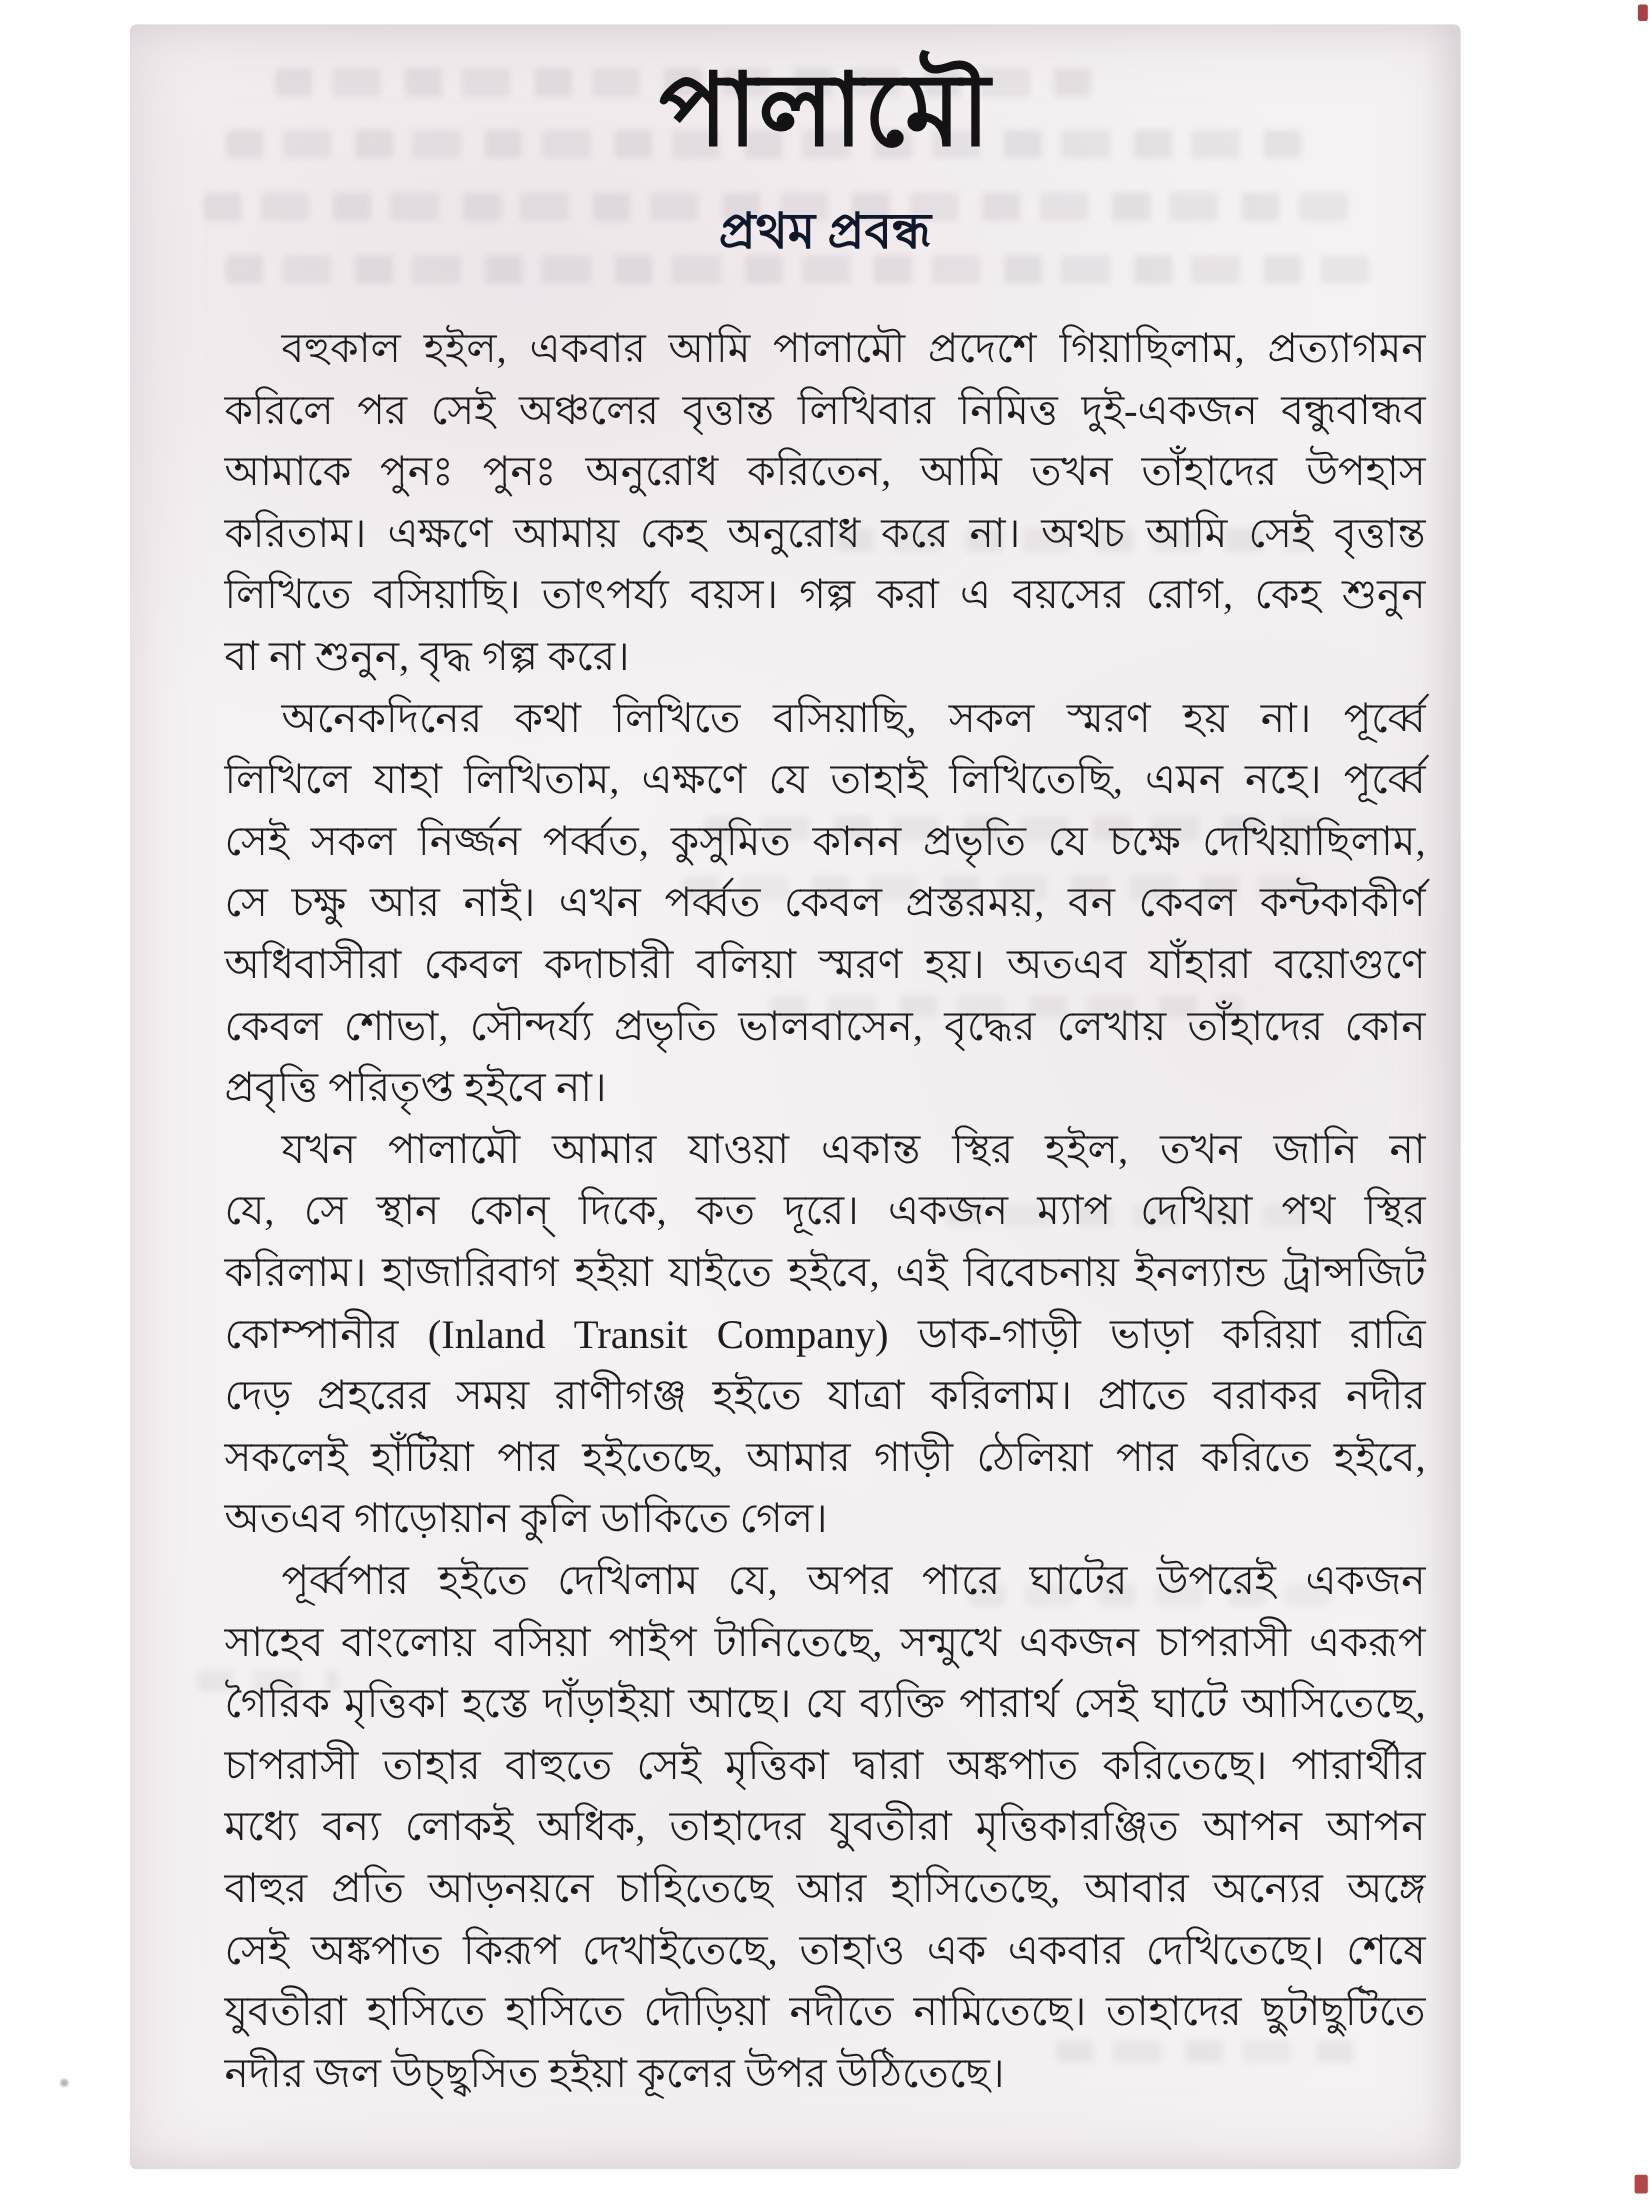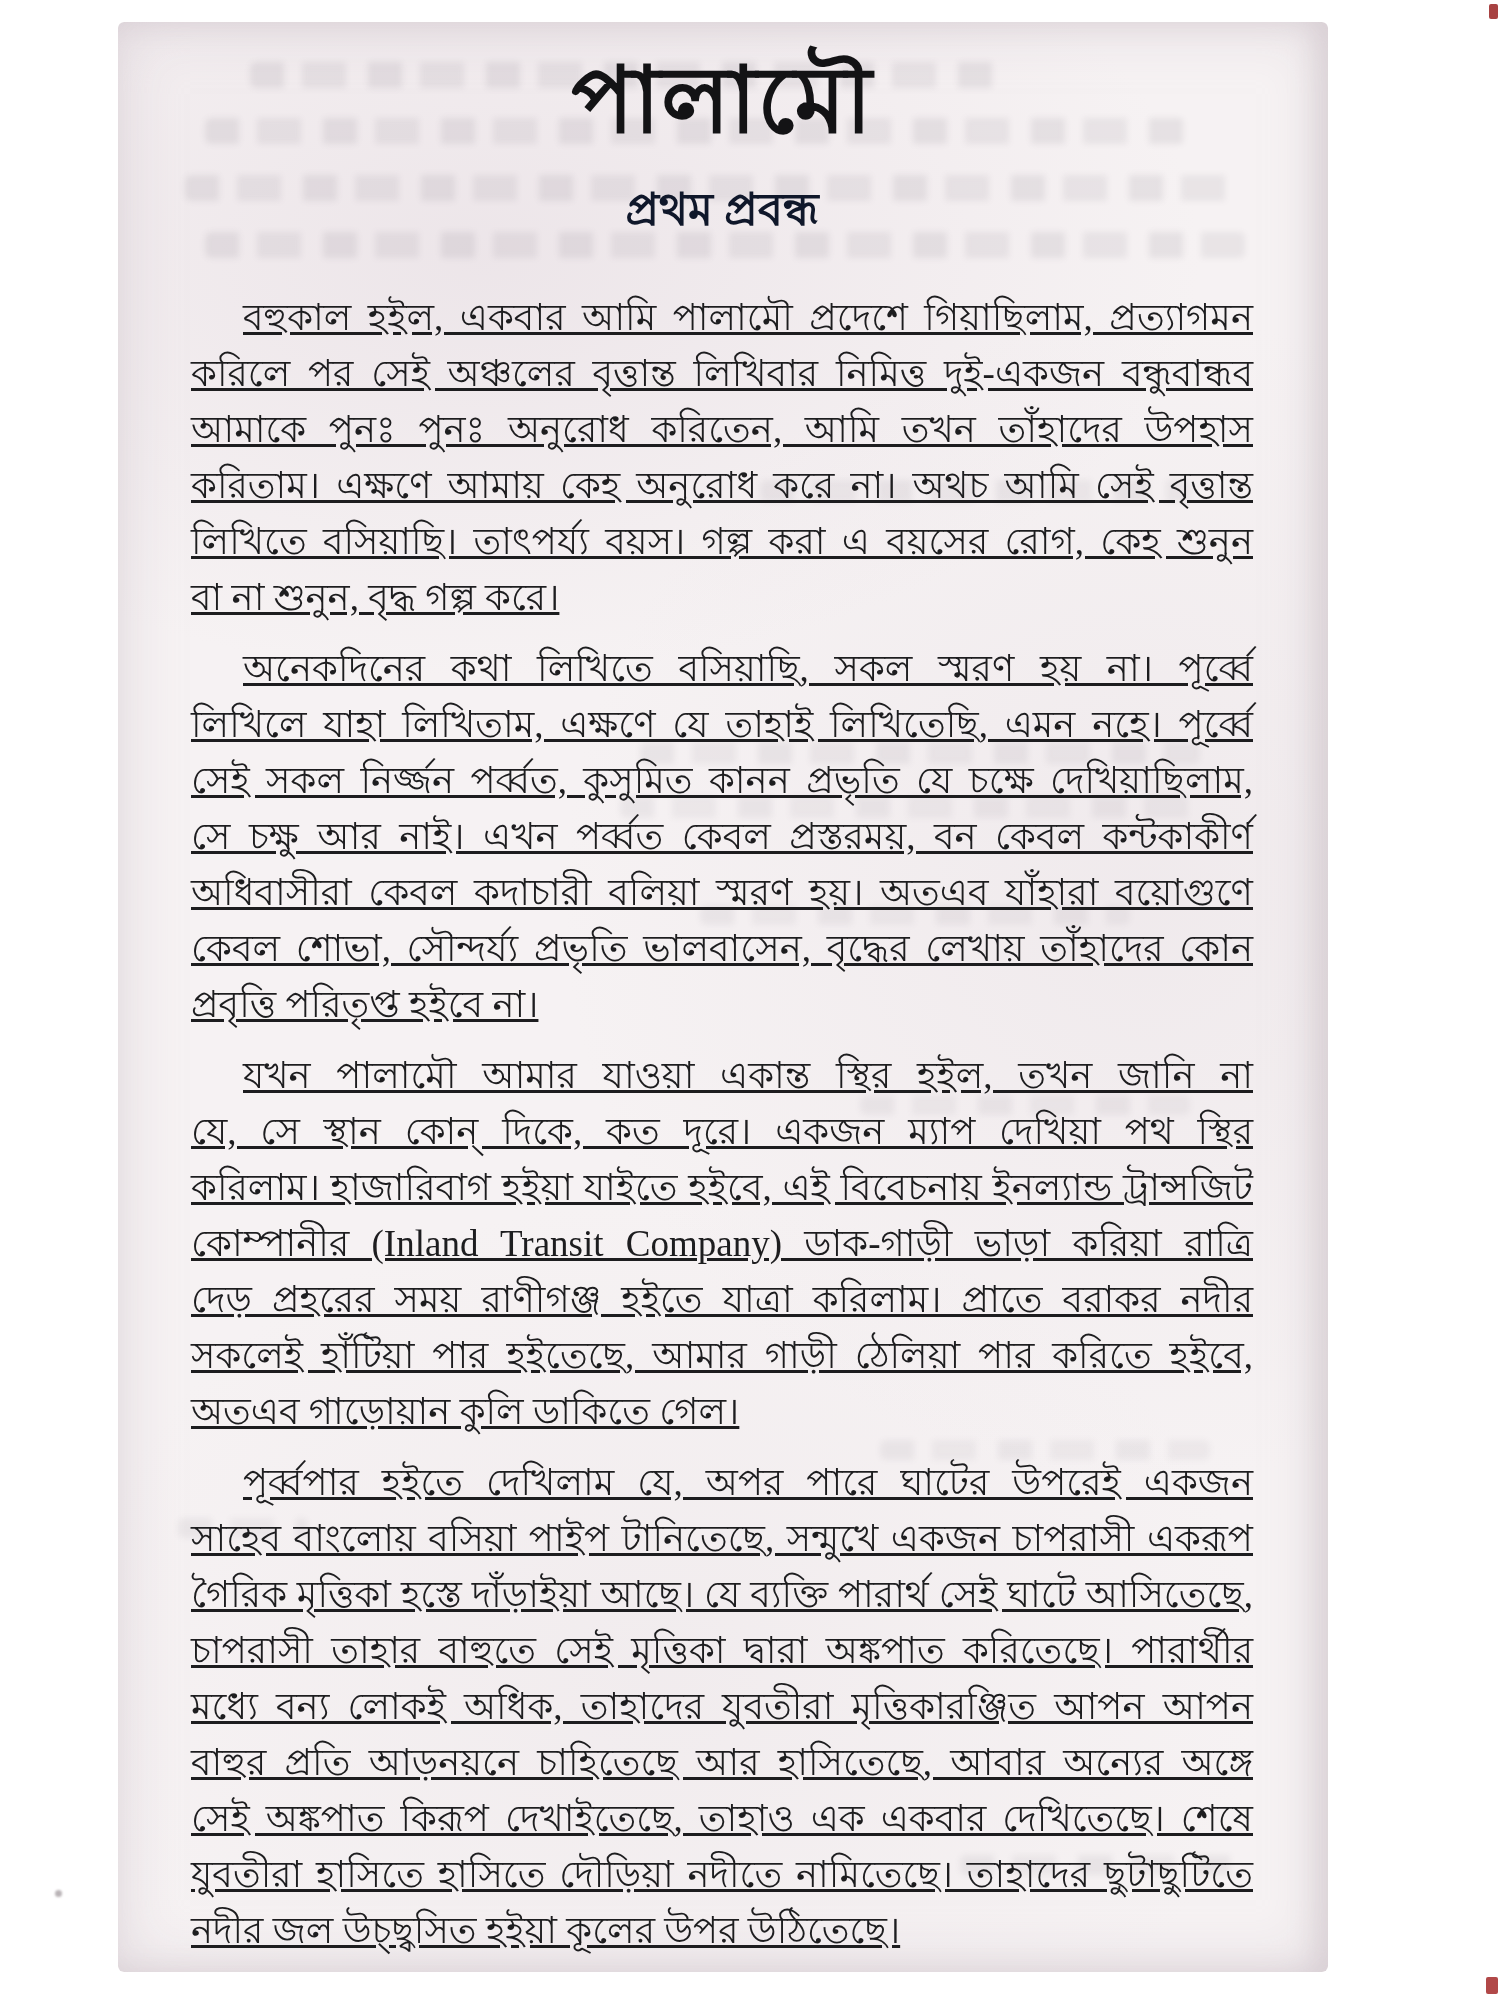--- a/index.html
+++ b/index.html
@@ -34,21 +34,21 @@
       rgba(100,92,106,0) 34px 52px,
       rgba(100,92,106,0.7) 52px 96px,
       rgba(100,92,106,0) 96px 118px);
     filter: blur(3px);
     opacity: 0.13;
     border-radius: 6px;
     pointer-events: none;
   }
   .content {
     position: absolute;
-    left: 176px; top: 42px;
+    left: 204px; top: 42px;
     width: 1092px;
     color: #1d1d1f;
   }
   .title {
     font-size: 92px;
     font-weight: 700;
     line-height: 1.12;
     text-align: center;
     margin: 8px 0 0 0;
     color: #131315;
@@ -59,21 +59,21 @@
     font-weight: 700;
     text-align: center;
     margin: 22px 0 0 0;
     color: #0f172a;
   }
   .bodytext {
     margin-top: 40px;
     font-size: 37px;
     line-height: 56px;
   }
-  .para { margin: 15px; text-decoration: underline; }
+  .para { margin: 0; }
   .para .line {
     text-align: justify;
     text-align-last: justify;
     white-space: nowrap;
   }
   .para .line:last-child {
     text-align-last: left;
   }
   .para .line:first-child { text-indent: 52px; }
   

